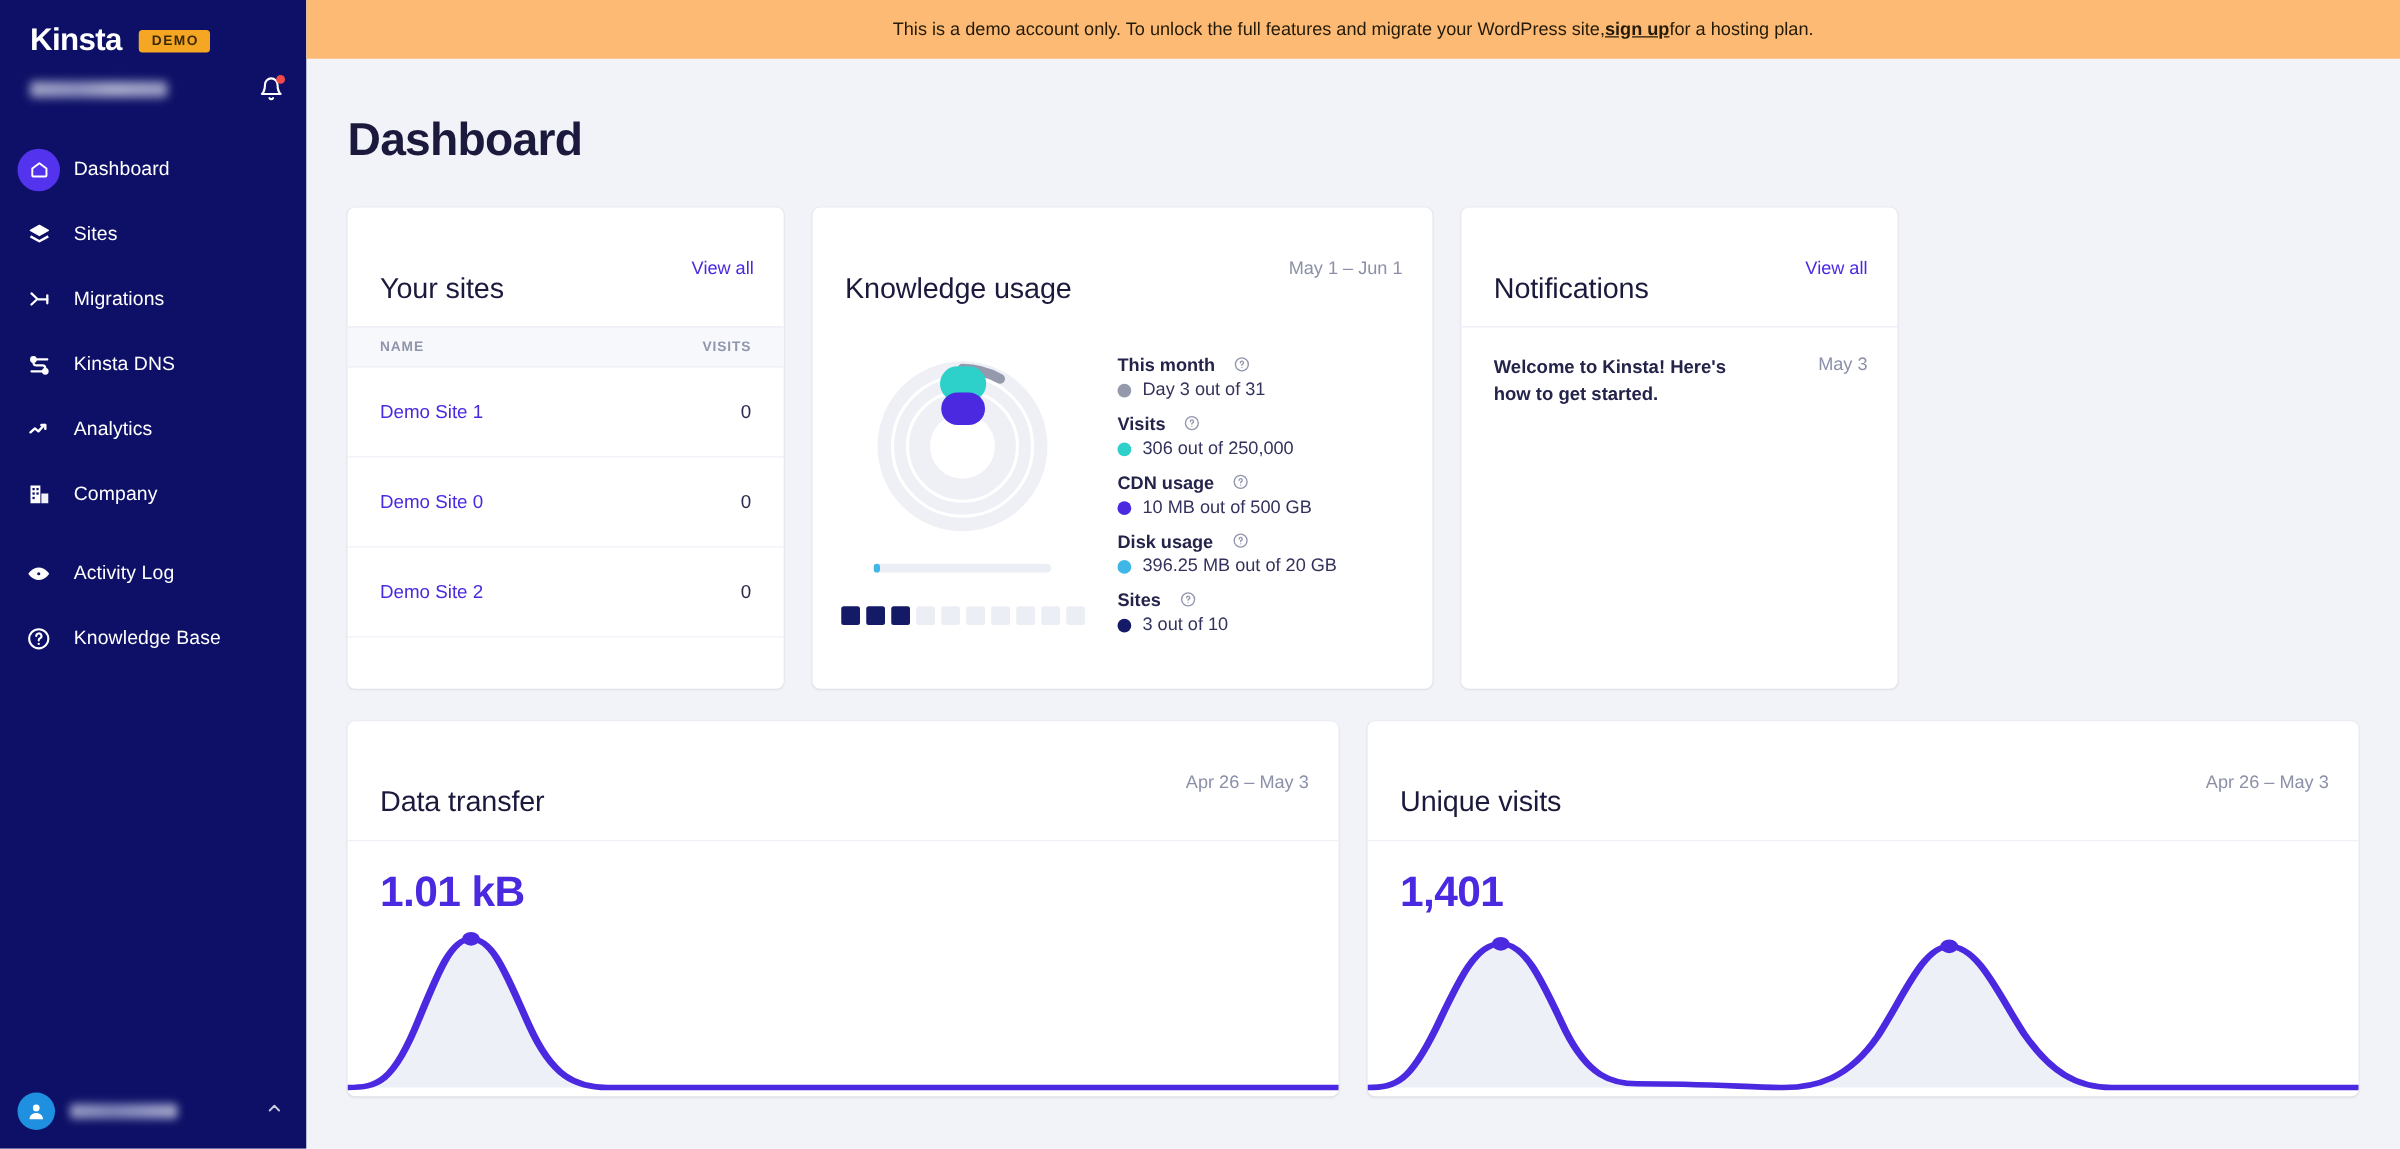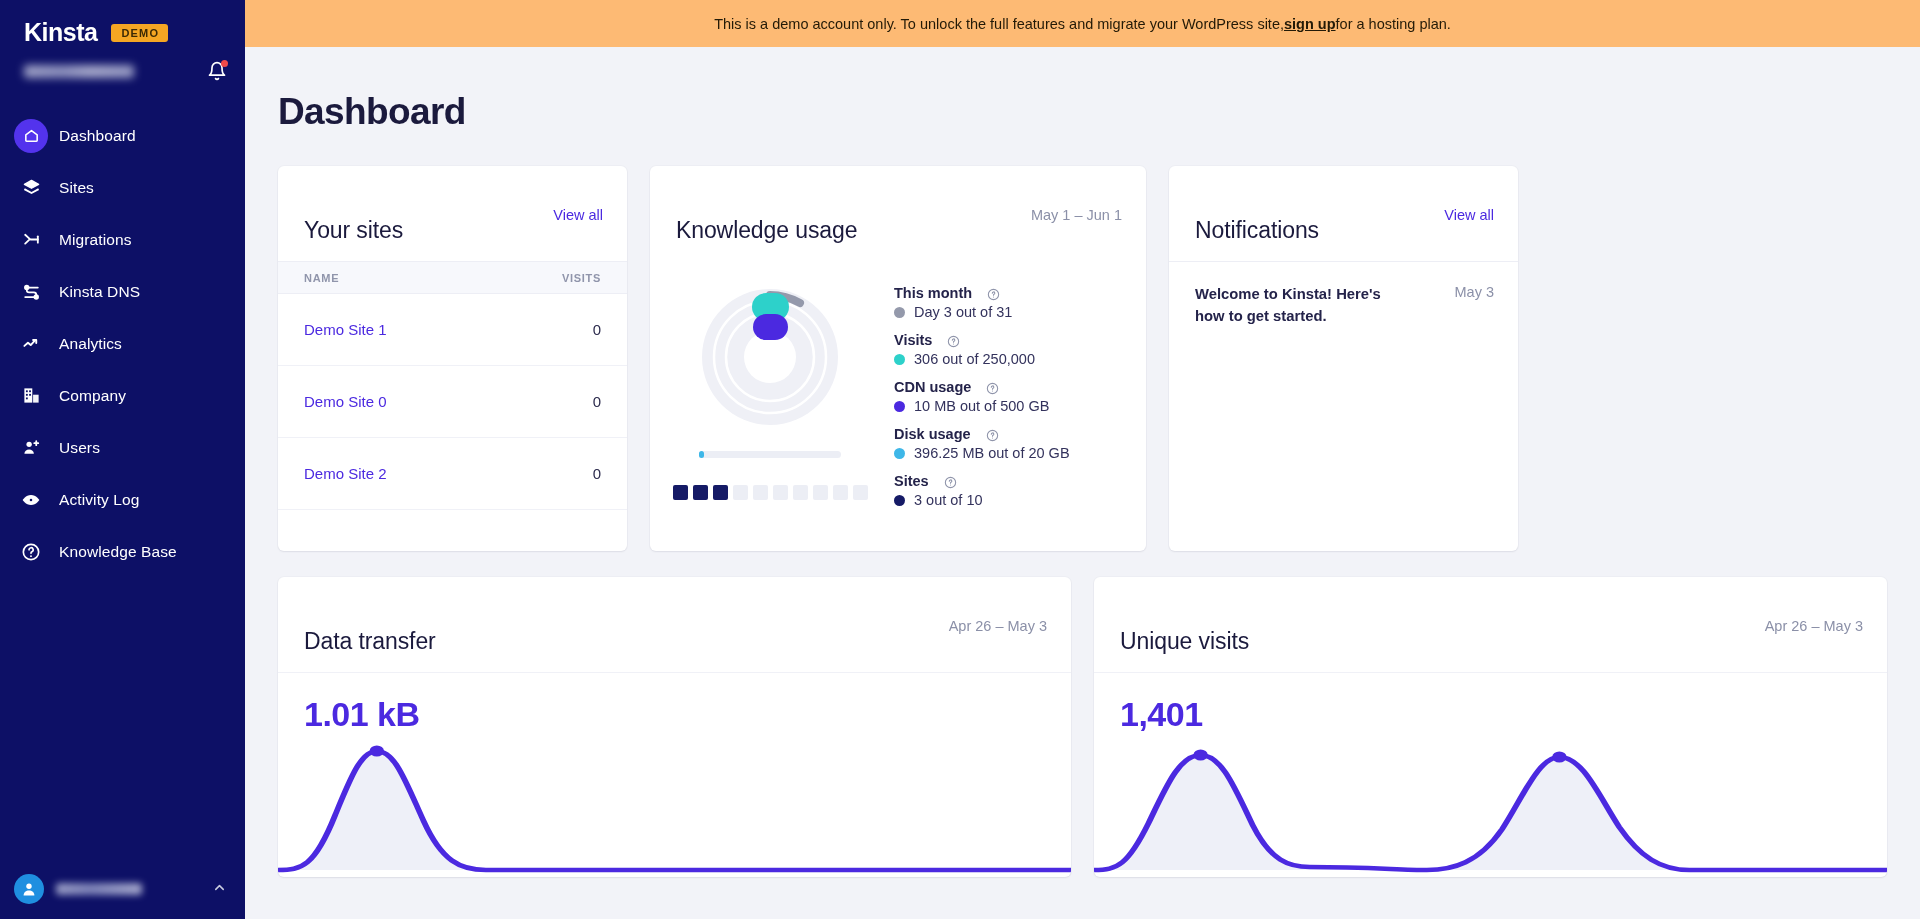--- a/index.html
+++ b/index.html
@@ -110,21 +110,21 @@
   .res-body { display:flex; padding:10px 0 0 0; }
   .res-left { width:240px; display:flex; flex-direction:column; align-items:center; padding-top:12px;}
   .bar-track { width:142px; height:7px; border-radius:4px; background:#eceef5; margin-top:20px; position:relative; }
   .bar-fill { position:absolute; left:0; top:0; height:7px; width:5px; border-radius:4px; background:#3eb7e8; }
   .squares { display:flex; gap:5px; margin-top:27px; }
   .sq { width:15px; height:15px; border-radius:2px; background:#eceef5; }
   .sq.on { background:#151a66; }
   .res-right { flex:1; padding:14px 0 0 4px; }
   .metric { margin-bottom:12px; }
   .metric-label {
-    display:flex; align-items:flex-end; gap:15px;
+    display:flex; align-items:flex-start; gap:15px;
     font-size:14.5px; font-weight:700; color:#24234a; margin-bottom:3px;
   }
   .metric-val { display:flex; align-items:center; gap:9px; font-size:14.5px; color:#33325c; }
   .dot { width:11px; height:11px; border-radius:50%; flex:0 0 11px; }
 
   .c-notif { width:349px; height:385px; }
   .notif-row {
     display:flex; justify-content:space-between; gap:6px;
     border-top:1px solid #edeef5; padding:22px 24px 0 26px;
   }
@@ -234,30 +234,20 @@
             <rect x="9" y="5.5" width="2.3" height="2.3" fill="#0d1066"></rect>
             <rect x="5" y="10" width="2.3" height="2.3" fill="#0d1066"></rect>
             <rect x="9" y="10" width="2.3" height="2.3" fill="#0d1066"></rect>
             <rect x="5" y="14.5" width="2.3" height="2.3" fill="#0d1066"></rect>
           </svg>
         </span>
         <span class="nav-label">Company</span>
       </a>
       <div class="nav-spacer"></div>
 
-      <a class="nav-item">
-        <span class="nav-ico">
-          <svg width="19" height="19" viewBox="0 0 24 24" fill="none" stroke="#fff" stroke-width="2.1" stroke-linecap="round" stroke-linejoin="round">
-            <circle cx="9" cy="8" r="3.4" fill="#fff" stroke="none"></circle>
-            <path d="M3 20c0-3.4 2.7-5.6 6-5.6s6 2.2 6 5.6" fill="#fff" stroke="none"></path>
-            <path d="M18 4v5M15.5 6.5h5" stroke-width="2.3"></path>
-          </svg>
-        </span>
-        <span class="nav-label">Users</span>
-      </a>
       <div class="nav-spacer"></div>
 
       <a class="nav-item">
         <span class="nav-ico">
           <svg width="20" height="20" viewBox="0 0 24 24" fill="none" stroke="#fff" stroke-width="2.1">
             <path d="M2 12s3.6-6 10-6 10 6 10 6-3.6 6-10 6-10-6-10-6z" fill="#fff" stroke="none"></path>
             <circle cx="12" cy="12" r="2.6" fill="#0d1066"></circle>
           </svg>
         </span>
         <span class="nav-label">Activity Log</span>

